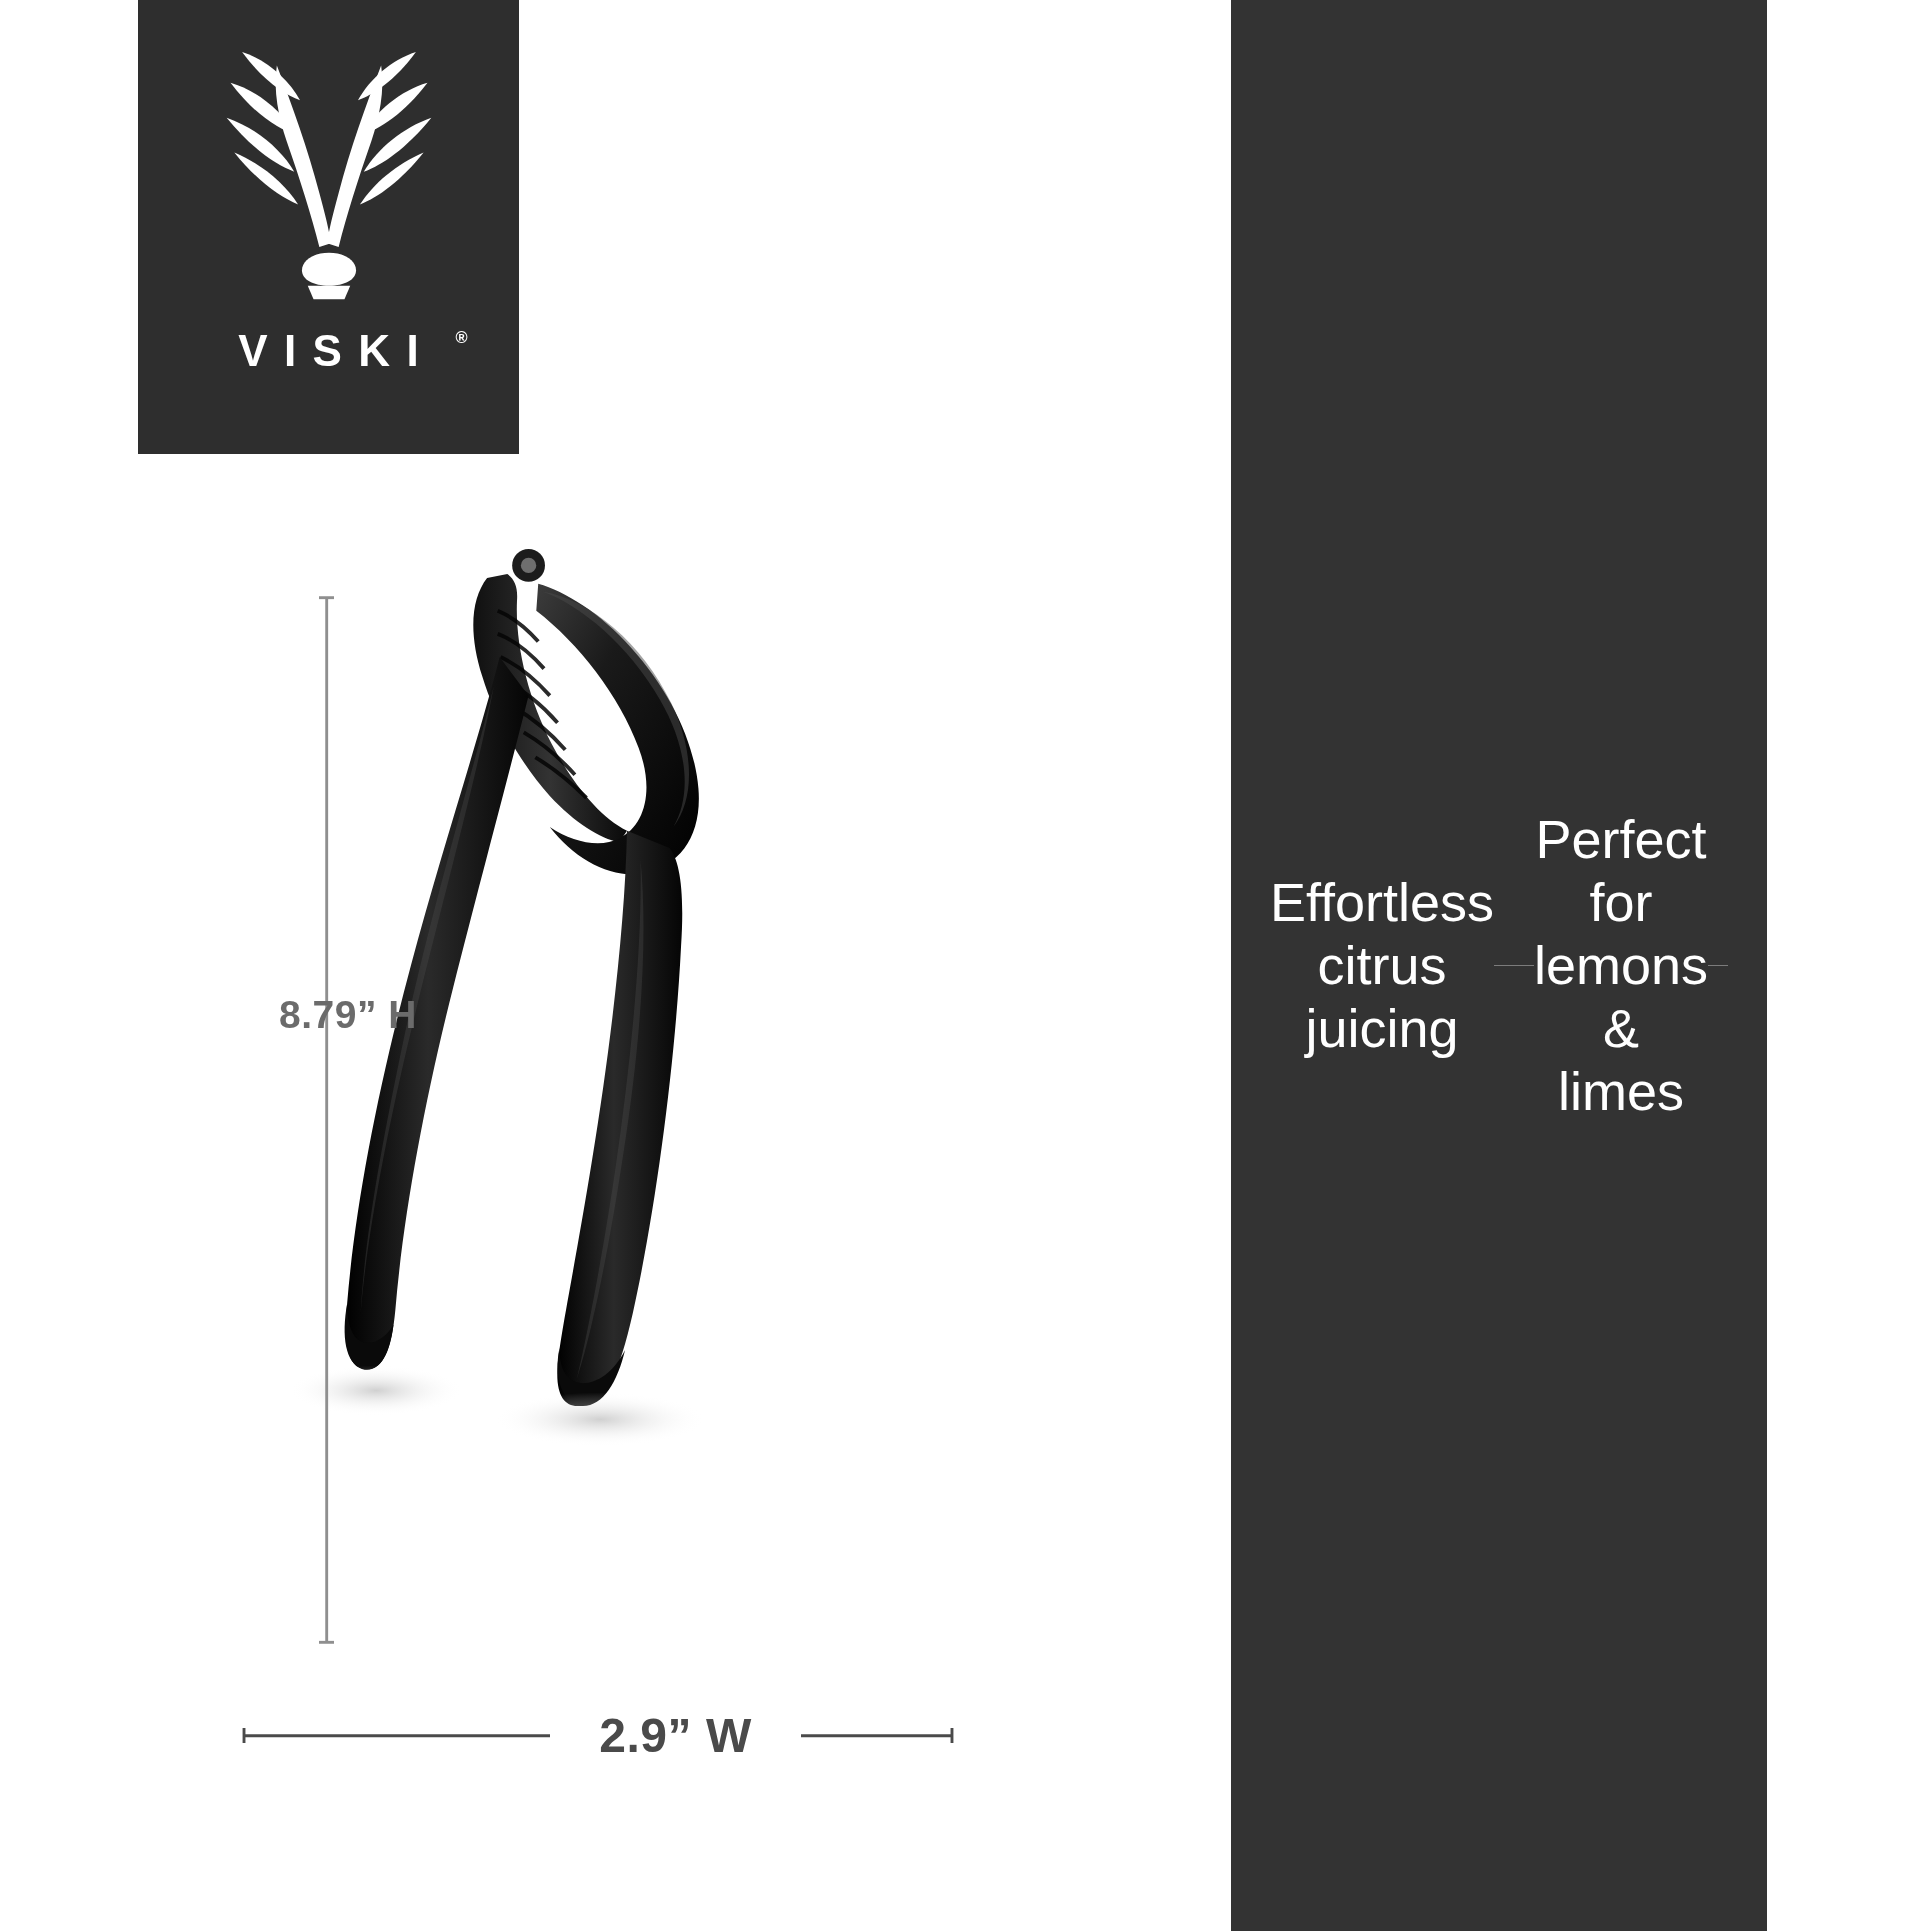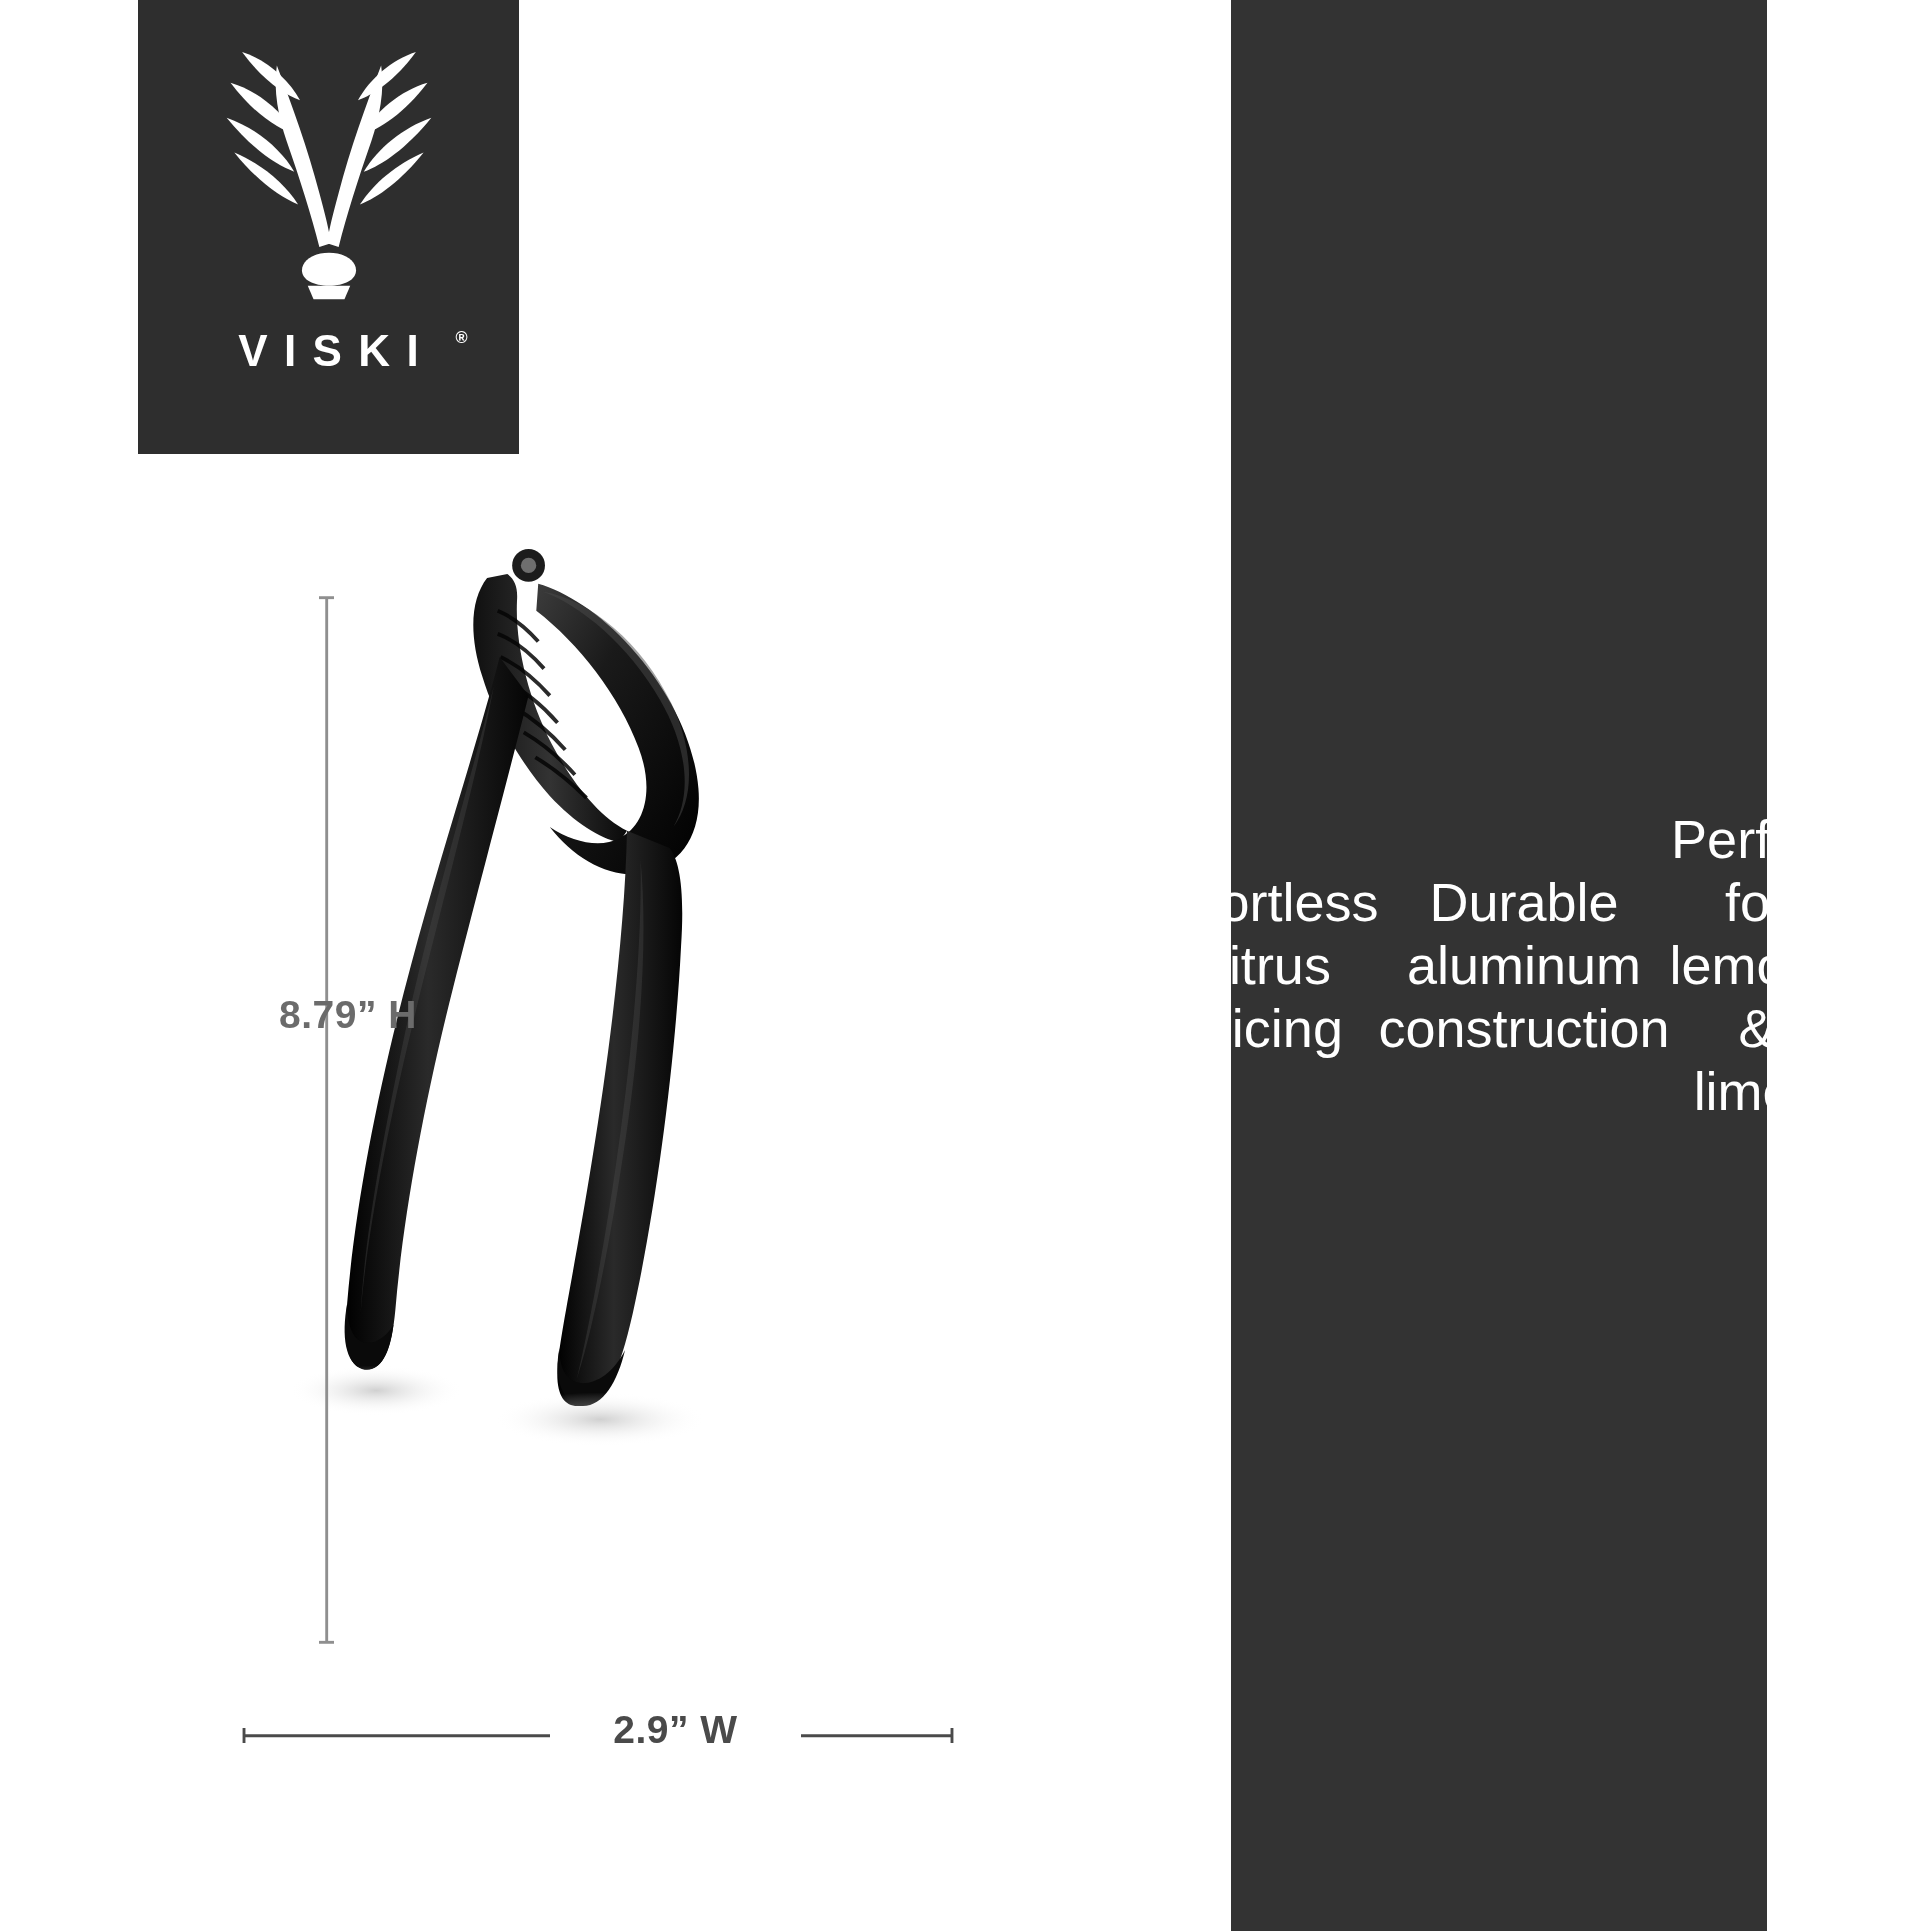--- a/index.html
+++ b/index.html
@@ -104,21 +104,21 @@
     position: absolute;
     left: 241px; top: 1728px;
     width: 714px; height: 15.4px;
   }
   .dim-h-label {
     position: absolute;
     left: 550px; top: 1704px;
     width: 251px;
     text-align: center;
     color: #4a4a4a;
-    font-size: 39px;
+    font-size: 48px;
     font-weight: 700;
     letter-spacing: 0.5px;
     background: #ffffff;
     padding: 3.9px 0;
   }
 </style>
 </head>
 <body>
 
 <div id="page">
@@ -215,20 +215,19 @@
   <svg class="dim-h" viewBox="0 0 740 16">
     <line x1="2" y1="8" x2="738" y2="8" stroke="#4a4a4a" stroke-width="3"></line>
     <line x1="2" y1="0" x2="2" y2="16" stroke="#4a4a4a" stroke-width="3"></line>
     <line x1="738" y1="0" x2="738" y2="16" stroke="#4a4a4a" stroke-width="3"></line>
   </svg>
   <div class="dim-h-label">2.9” W</div>
 
   <div class="feature-panel">
     <div class="feature-item">Effortless<br>citrus juicing</div>
     <div class="feature-sep"></div>
-    <div class="feature-item">Durable<br>aluminum<br>construction</div>
     <div class="feature-sep"></div>
     <div class="feature-item">Perfect for<br>lemons &amp;<br>limes</div>
     <div class="feature-sep"></div>
   </div>
 
 </div>
 
 
 </body></html>

